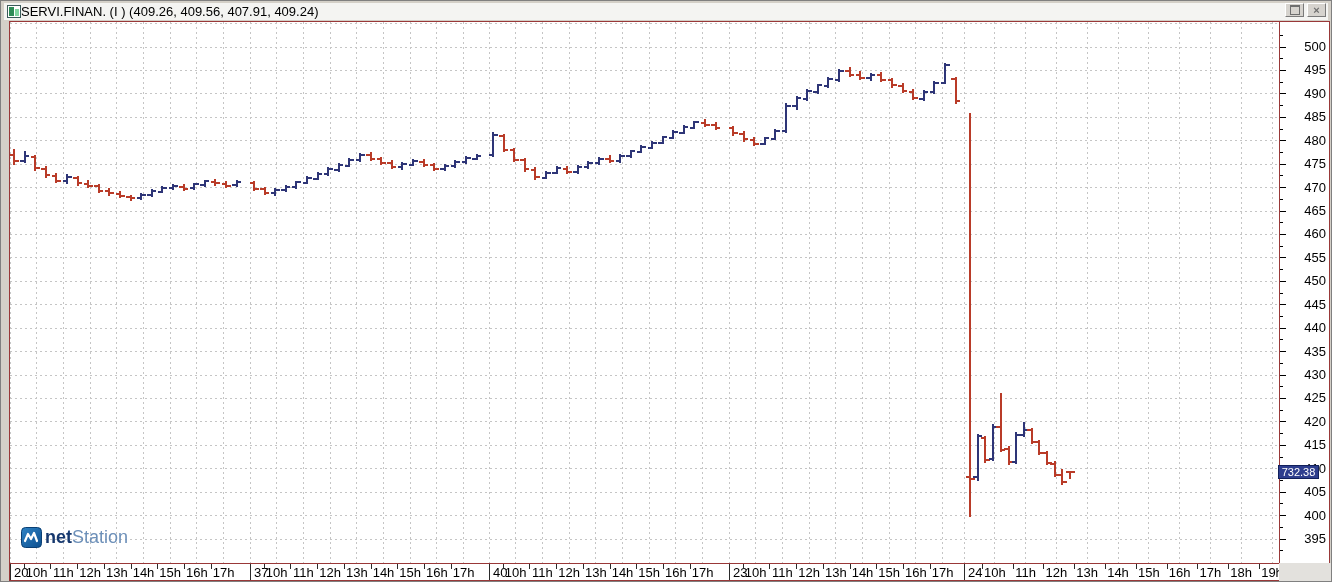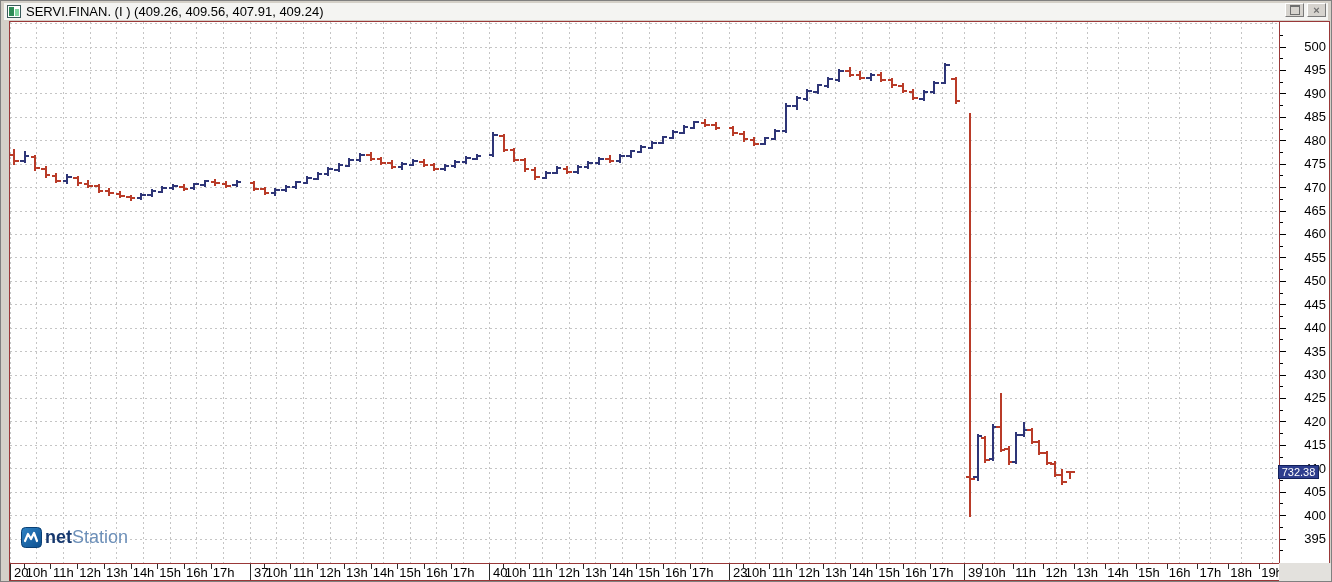--- a/index.html
+++ b/index.html
@@ -1,19 +1,19 @@
 <!DOCTYPE html>
 <html><head>
 <meta charset="utf-8">
 <style>
   html,body{margin:0;padding:0;background:#fff;font-family:"Liberation Sans",sans-serif;}
   #window{position:relative;width:1332px;height:582px;background:#d4d0c8;border:1px solid #808080;box-sizing:border-box;overflow:hidden;}
   #titlebar{position:absolute;left:3px;top:2px;right:3px;height:17px;background:#f4f4f2;display:flex;align-items:center;}
   #title-icon{width:14px;height:13px;margin-left:3px;flex:0 0 auto;}
-  #window-title{margin-left:5px;font-size:13px;color:#000;white-space:nowrap;}
+  #window-title{font-size:13px;color:#000;white-space:nowrap;}
   .winbtn{position:absolute;top:2px;width:19px;height:14px;background:#d6d3ce;border:1px solid;border-color:#fff #7a7a7a #7a7a7a #fff;box-sizing:border-box;display:flex;align-items:center;justify-content:center;cursor:default;}
   #btn-restore{right:27px;}
   #btn-close{right:5px;font-size:11px;color:#6e6e6e;font-weight:bold;line-height:10px;}
   #restore-glyph{width:8px;height:7px;border:1px solid #6e6e6e;border-top:2px solid #6e6e6e;background:#d6d3ce;}
   
   #plot-bg{position:absolute;left:8px;top:20px;width:1270px;height:542px;background:#fff;border-top:1px solid #993838;border-left:1px solid #993838;box-sizing:border-box;}
   #plot{position:absolute;left:9px;top:21px;}
   #yaxis-col{position:absolute;left:1278px;top:20px;width:51px;height:542px;background:#fff;border-top:1px solid #993838;border-left:1px solid #993838;border-right:1px solid #993838;box-sizing:border-box;}
   #yaxis{position:absolute;left:1279px;top:21px;}
   #price-badge{position:absolute;left:1277px;top:464px;width:41px;height:14px;background:#2e3e8e;border:1px solid #11205c;box-sizing:border-box;color:#fff;font-size:11px;line-height:12px;text-align:center;z-index:5;}
@@ -569,21 +569,21 @@
       <span class="xlab hour" style="left: 825.8px;">13h</span>
       <div class="xtick" style="left: 839.5px;"></div>
       <span class="xlab hour" style="left: 852.5px;">14h</span>
       <div class="xtick" style="left: 866.2px;"></div>
       <span class="xlab hour" style="left: 879.2px;">15h</span>
       <div class="xtick" style="left: 892.9px;"></div>
       <span class="xlab hour" style="left: 905.9px;">16h</span>
       <div class="xtick" style="left: 919.6px;"></div>
       <span class="xlab hour" style="left: 932.6px;">17h</span>
       <div class="xsep" style="left: 954px;"></div>
-      <span class="xlab day" style="left: 958px;">39</span>
+      <span class="xlab day" style="left: 958px;">24</span>
       <div class="xtick" style="left: 971.8px;"></div>
       <span class="xlab hour" style="left: 984.8px;">10h</span>
       <div class="xtick" style="left: 1002.6px;"></div>
       <span class="xlab hour" style="left: 1015.6px;">11h</span>
       <div class="xtick" style="left: 1033.4px;"></div>
       <span class="xlab hour" style="left: 1046.4px;">12h</span>
       <div class="xtick" style="left: 1064.2px;"></div>
       <span class="xlab hour" style="left: 1077.2px;">13h</span>
       <div class="xtick" style="left: 1095px;"></div>
       <span class="xlab hour" style="left: 1108px;">14h</span>

